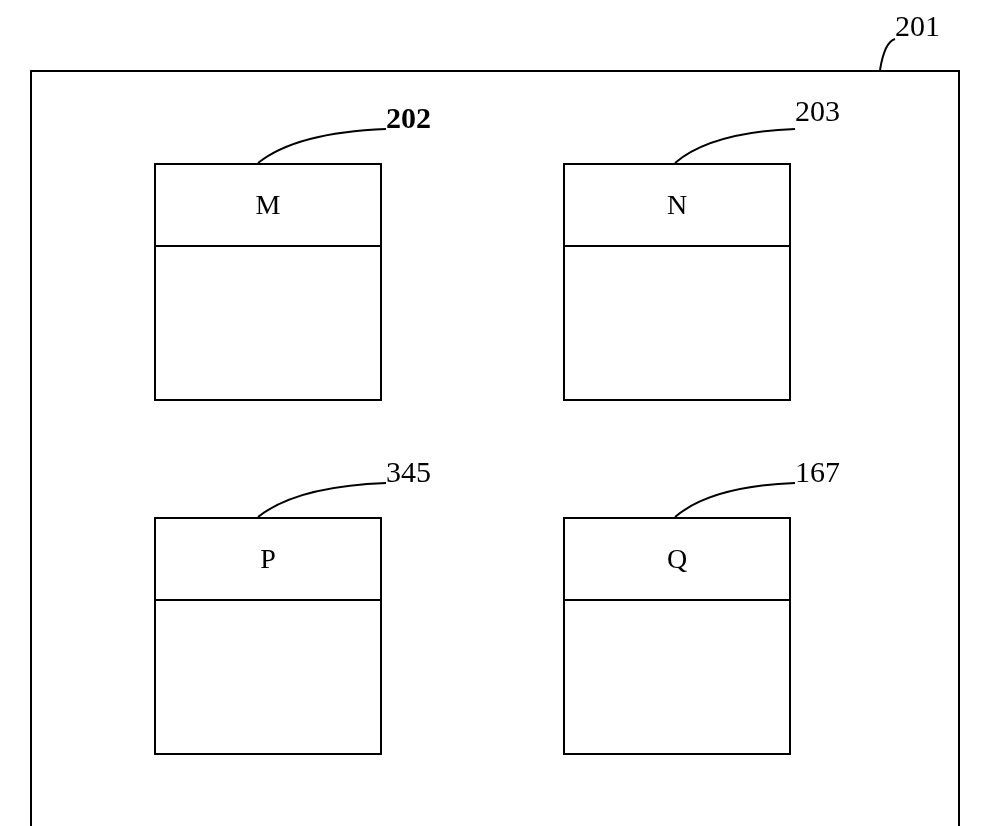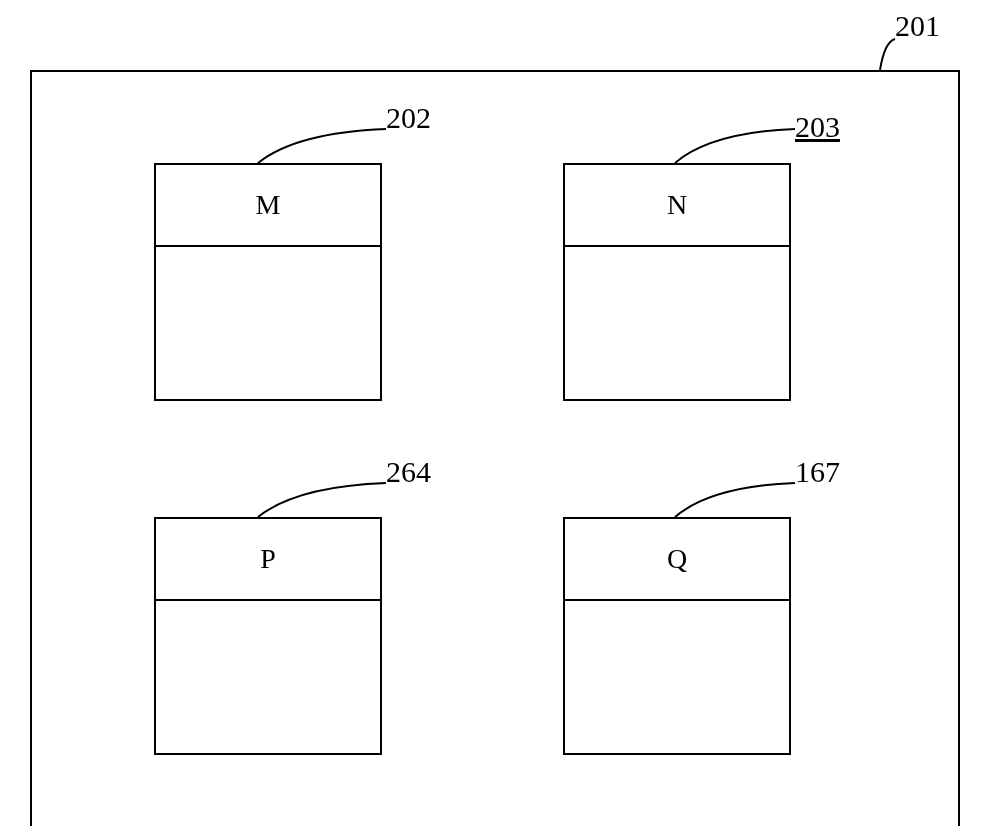--- a/index.html
+++ b/index.html
@@ -74,26 +74,26 @@
       <div class="inner-box" style="left: 563px; top: 493px; width: 228px; height: 238px;">
         <div class="box-header" style="height: 82px;">
           <span>Q</span>
         </div>
       </div>
     </div>
 
 <svg class="callout-line" width="148" height="54" style="position: absolute; left: 248px; top: 95px;">
       <path d="M 10 44 Q 48.4 13.4 138 10" fill="none" stroke="#000" stroke-width="2"></path>
     </svg>
-    <span class="label" style="left: 386px; top: 77px;">202</span>
+    <span class="label" style="left: 386px; top: 77px; font-weight: bold;">202</span>
     <svg class="callout-line" width="140" height="54" style="position: absolute; left: 665px; top: 95px;">
       <path d="M 10 44 Q 46 13.4 130 10" fill="none" stroke="#000" stroke-width="2"></path>
     </svg>
-    <span class="label" style="left: 795px; top: 86px; text-decoration: underline;">203</span>
+    <span class="label" style="left: 795px; top: 70px;">203</span>
     <svg class="callout-line" width="148" height="54" style="position: absolute; left: 248px; top: 449px;">
       <path d="M 10 44 Q 48.4 13.4 138 10" fill="none" stroke="#000" stroke-width="2"></path>
     </svg>
-    <span class="label" style="left: 386px; top: 431px;">264</span>
+    <span class="label" style="left: 386px; top: 431px;">345</span>
     <svg class="callout-line" width="140" height="54" style="position: absolute; left: 665px; top: 449px;">
       <path d="M 10 44 Q 46 13.4 130 10" fill="none" stroke="#000" stroke-width="2"></path>
     </svg>
     <span class="label" style="left: 795px; top: 431px;">167</span>
   </div>
 
 </body></html>

